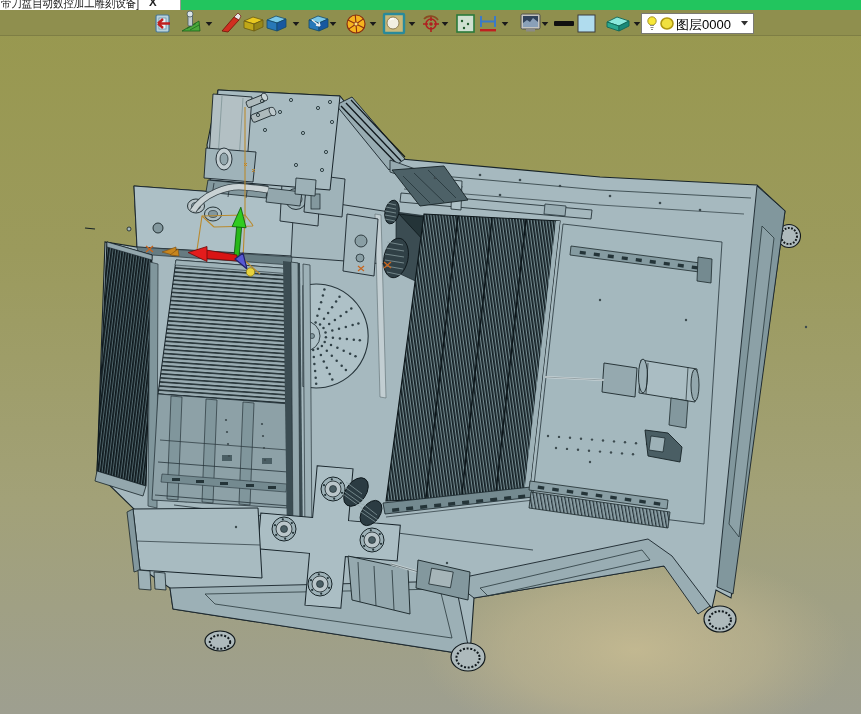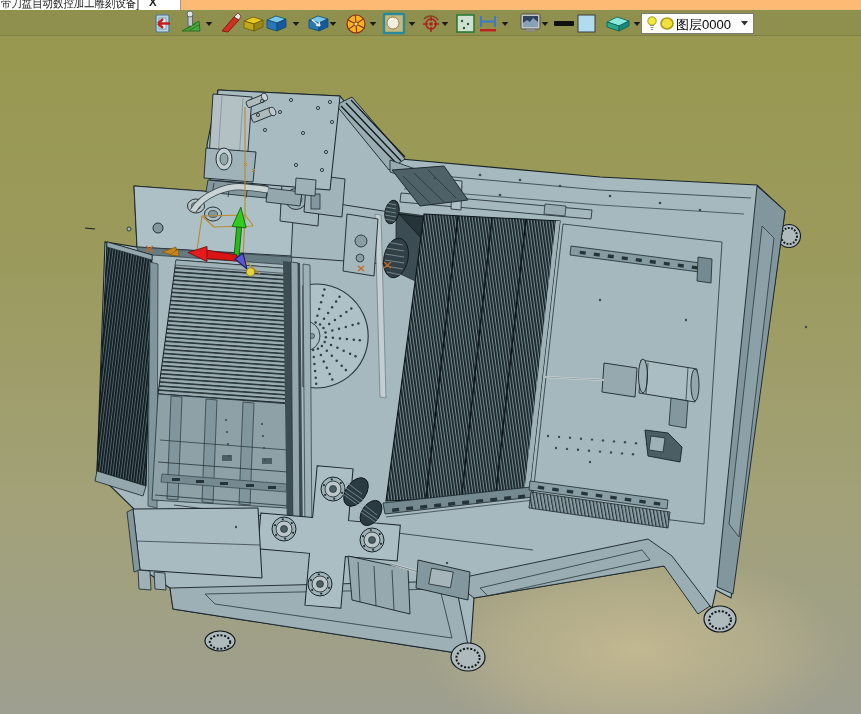--- a/index.html
+++ b/index.html
@@ -1,17 +1,17 @@
 <!DOCTYPE html>
 <html><head><meta charset="utf-8">
 <style>
 * { margin:0; padding:0; box-sizing:border-box; }
 html,body { width:861px; height:714px; overflow:hidden; background:#9a9a55;
   font-family:"Liberation Sans", sans-serif; }
-#tabs { position:absolute; left:0; top:0; width:861px; height:10px; background:#fdba74; overflow:hidden; }
+#tabs { position:absolute; left:0; top:0; width:861px; height:10px; background:#22c55e; overflow:hidden; }
 #tab1 { position:absolute; left:0; top:-9px; width:181px; height:19px; background:#ffffff;
   border-right:1px solid #9a9a92; color:#1a1a1a; font-size:12.5px; white-space:nowrap; }
 #tab1 span.t { position:absolute; left:1px; top:3px; font-size:13px; letter-spacing:0; transform:scaleX(0.8); transform-origin:0 0; }
 #tab1 span.x { position:absolute; left:149px; top:5px; font-size:11.5px; font-weight:bold; color:#222; }
 #toolbar { position:absolute; left:0; top:10px; width:861px; height:26px; background:#8f8f4e;
   border-bottom:1px solid #7e7e44; }
 #canvas { position:absolute; left:0; top:0; width:861px; height:714px; }
 #tbsvg { position:absolute; left:0; top:0; width:861px; height:40px; }
 </style></head>
 <body>

